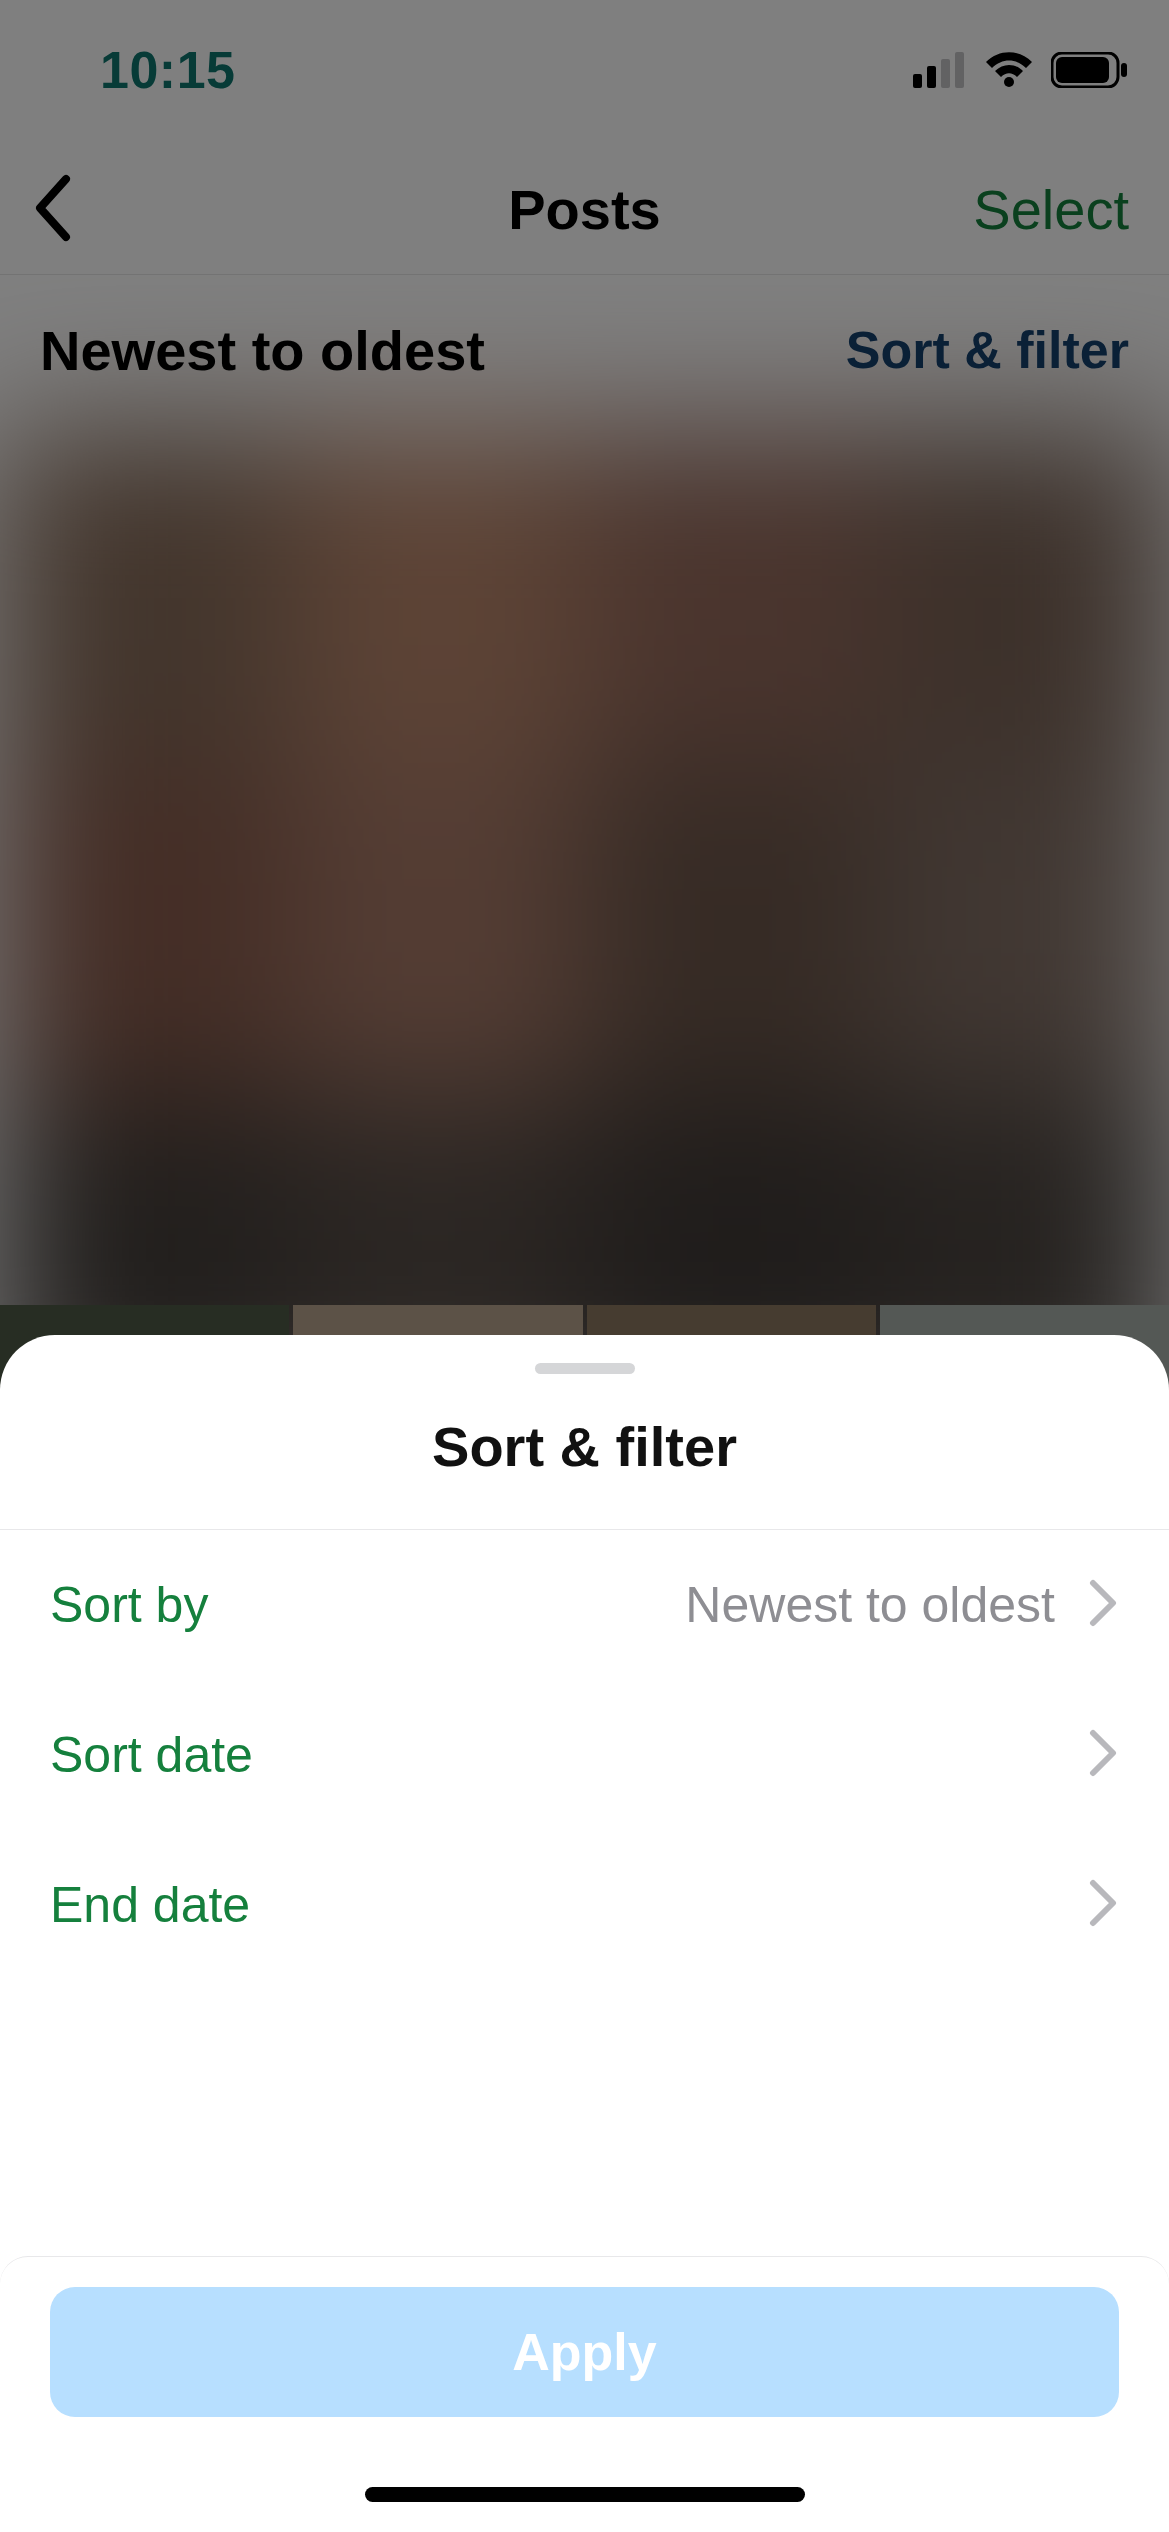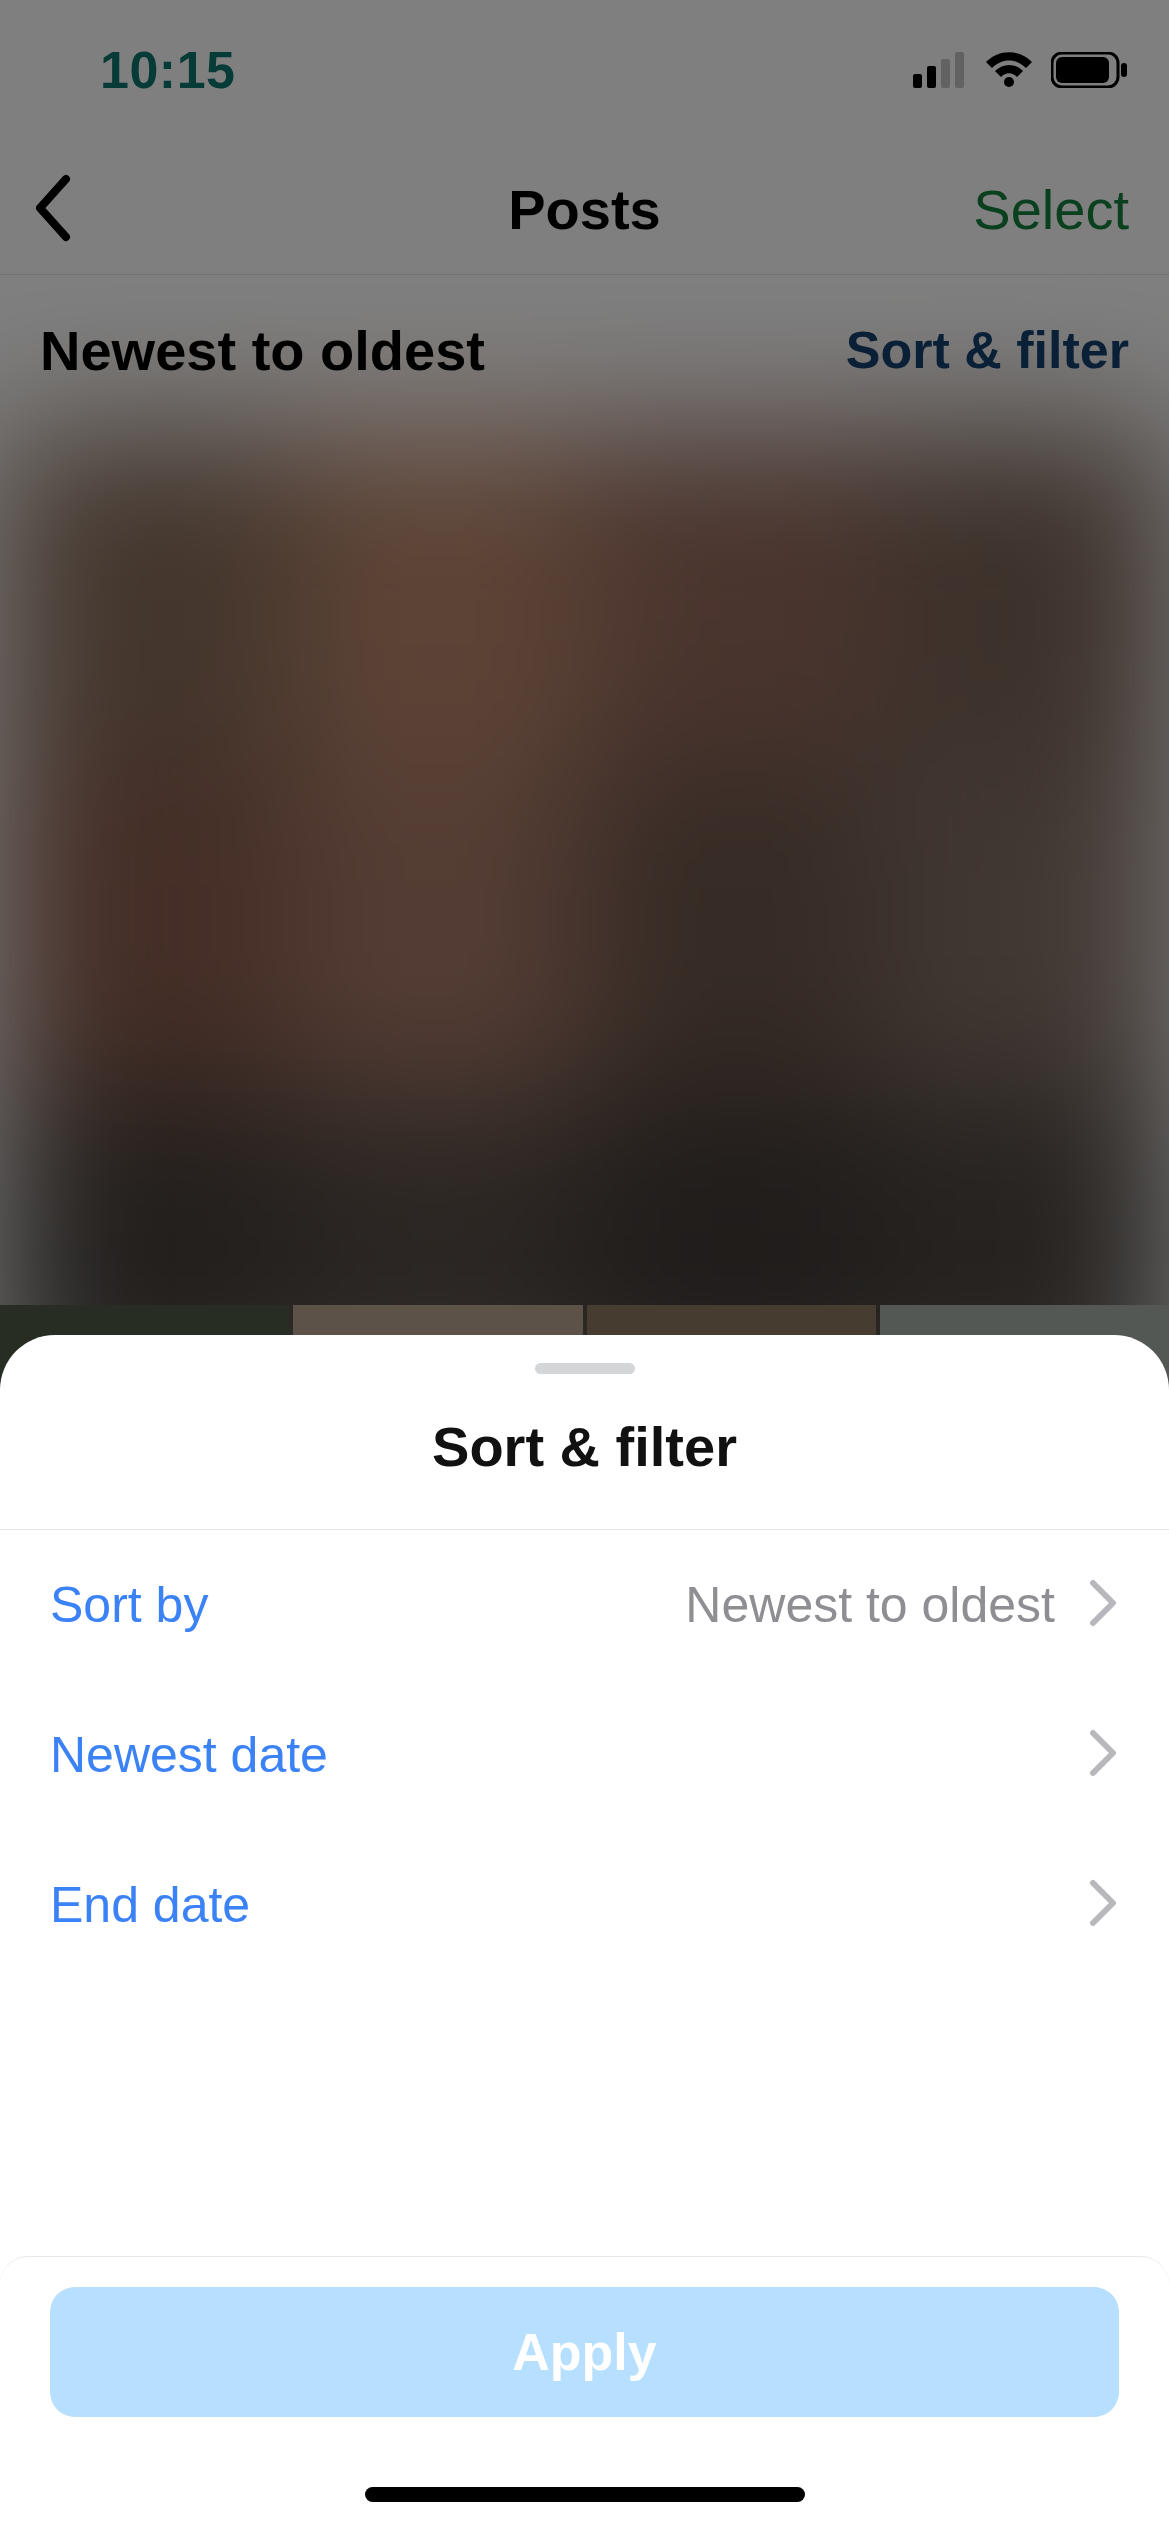--- a/index.html
+++ b/index.html
@@ -163,21 +163,21 @@
     .rows { padding: 0 50px 0 50px; }
     .row {
       display: flex;
       align-items: center;
       justify-content: space-between;
       height: 150px;
     }
     .row-label {
       font-size: 50px;
       font-weight: 400;
-      color: #3b82f6;
+      color: #15803d;
     }
     .row-value {
       font-size: 50px;
       color: #8e8e93;
       margin-right: 32px;
     }
     .row-right {
       display: flex;
       align-items: center;
     }
@@ -291,21 +291,21 @@
           <div class="row-value">Newest to oldest</div>
           <span>
             <svg class="chevron" viewBox="0 0 32 48">
                 <polyline points="6,4 26,24 6,44" fill="none" stroke="#b8b8bc" stroke-width="6" stroke-linecap="round" stroke-linejoin="round"></polyline>
               </svg>
           </span>
         </div>
       </div>
 
       <div class="row">
-        <div class="row-label">Newest date</div>
+        <div class="row-label">Sort date</div>
         <div class="row-right">
           <span>
             <svg class="chevron" viewBox="0 0 32 48">
                 <polyline points="6,4 26,24 6,44" fill="none" stroke="#b8b8bc" stroke-width="6" stroke-linecap="round" stroke-linejoin="round"></polyline>
               </svg>
           </span>
         </div>
       </div>
 
       <div class="row">

